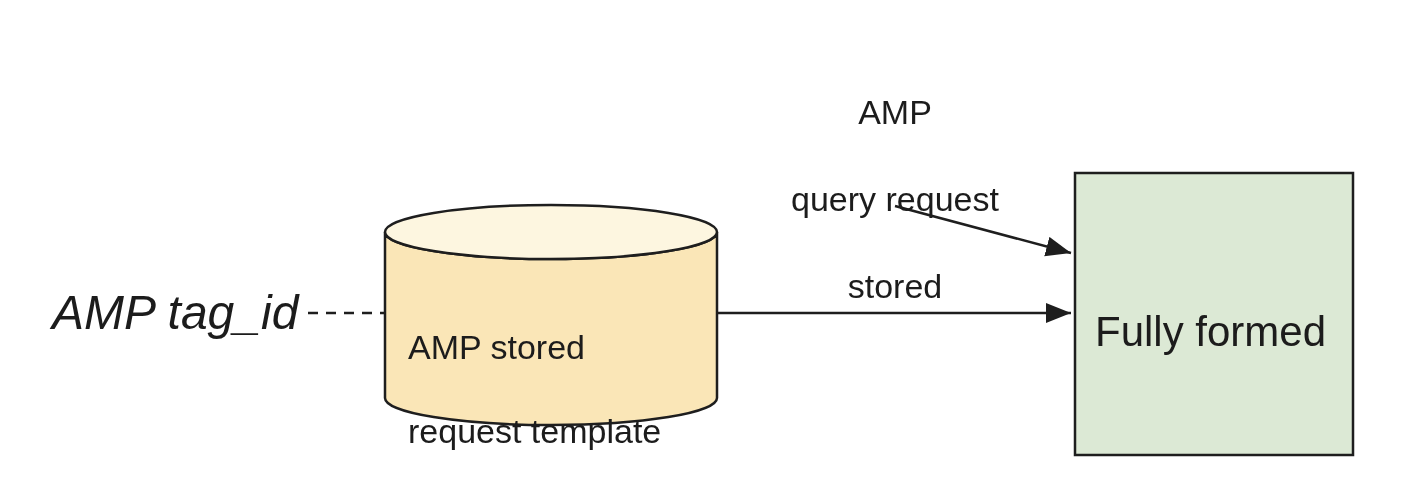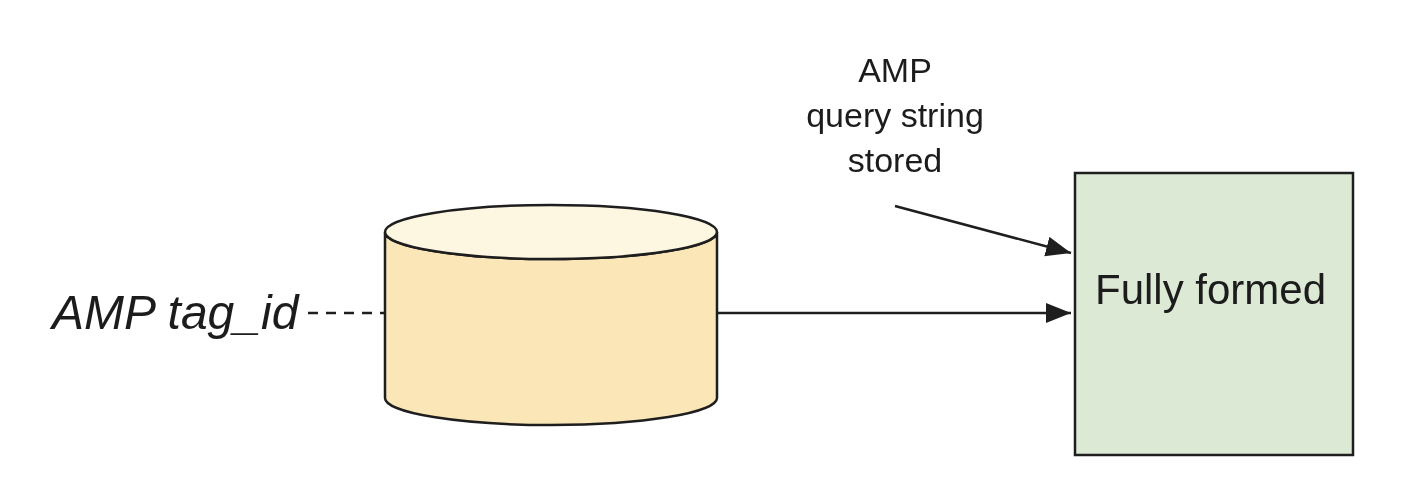--- a/index.html
+++ b/index.html
@@ -30,21 +30,21 @@
     fill: none;
   }
   .edge.dashed {
     stroke-dasharray: 10 8;
   }
   .label {
     position: absolute;
     color: #1c1c1c;
     white-space: nowrap;
   }
-  .label .ln { display: block; }
+  .label .ln { display: block; margin-top: 42px; }
   .label-tagid {
     left: 52px;
     top: 288px;
     font-size: 48px;
     line-height: 49px;
     font-style: italic;
   }
   .label-params {
     left: 745px;
     top: 48px;
@@ -91,22 +91,26 @@
 
     <line class="edge" x1="717" y1="313" x2="1071" y2="313" marker-end="url(#arrowhead)"></line>
 
     <line class="edge" x1="895" y1="206" x2="1071" y2="253" marker-end="url(#arrowhead)"></line>
   </svg>
 
   <div class="label label-tagid">AMP tag_id</div>
 
   <div class="label label-params">
     <span class="ln">AMP</span>
-    <span class="ln">query string</span>
+    <span class="ln">query request</span>
     <span class="ln">stored</span>
   </div>
 
+  <div class="label label-cylinder">
+    <span class="ln">AMP stored</span>
+    <span class="ln">request template</span>
+  </div>
 
   <div class="label label-box">
     <span class="ln">Fully formed</span>
   </div>
 
 </div>
 
 </body></html>

